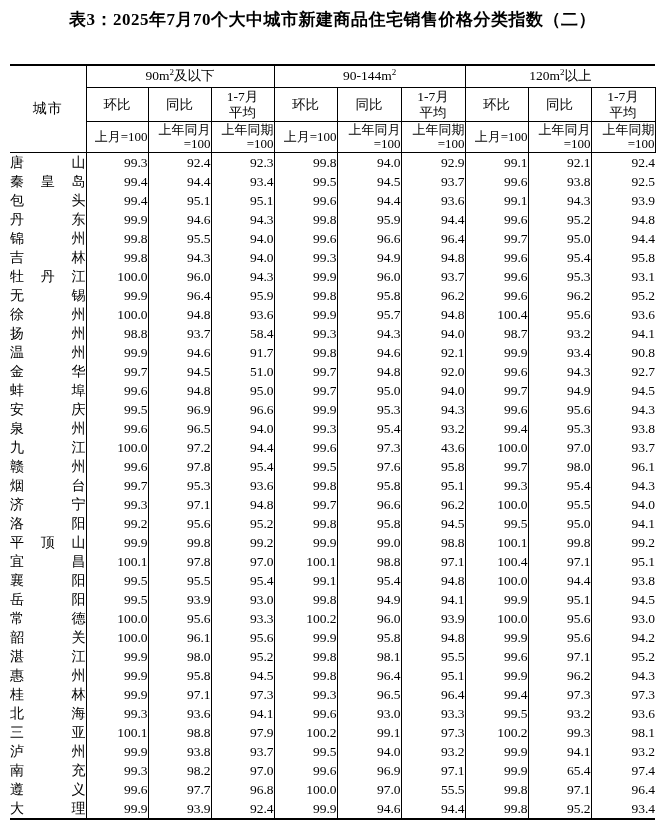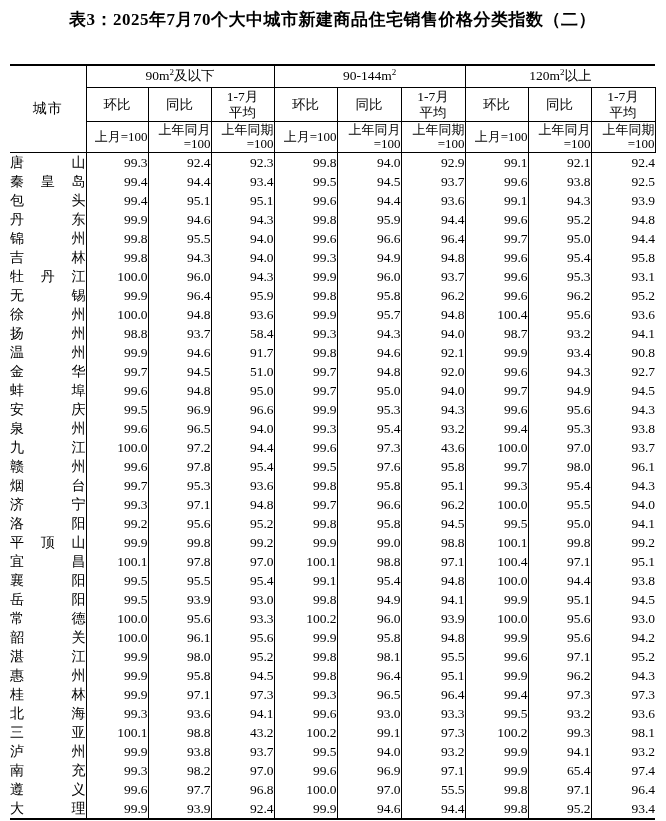--- a/index.html
+++ b/index.html
@@ -516,21 +516,21 @@
     <td class="num">93.0</td>
     <td class="num">93.3</td>
     <td class="num">99.5</td>
     <td class="num">93.2</td>
     <td class="num">93.6</td>
   </tr>
         <tr>
     <td class="city">三亚</td>
     <td class="num">100.1</td>
     <td class="num">98.8</td>
-    <td class="num">43.2</td>
+    <td class="num">97.9</td>
     <td class="num">100.2</td>
     <td class="num">99.1</td>
     <td class="num">97.3</td>
     <td class="num">100.2</td>
     <td class="num">99.3</td>
     <td class="num">98.1</td>
   </tr>
         <tr>
     <td class="city">泸州</td>
     <td class="num">99.9</td>

